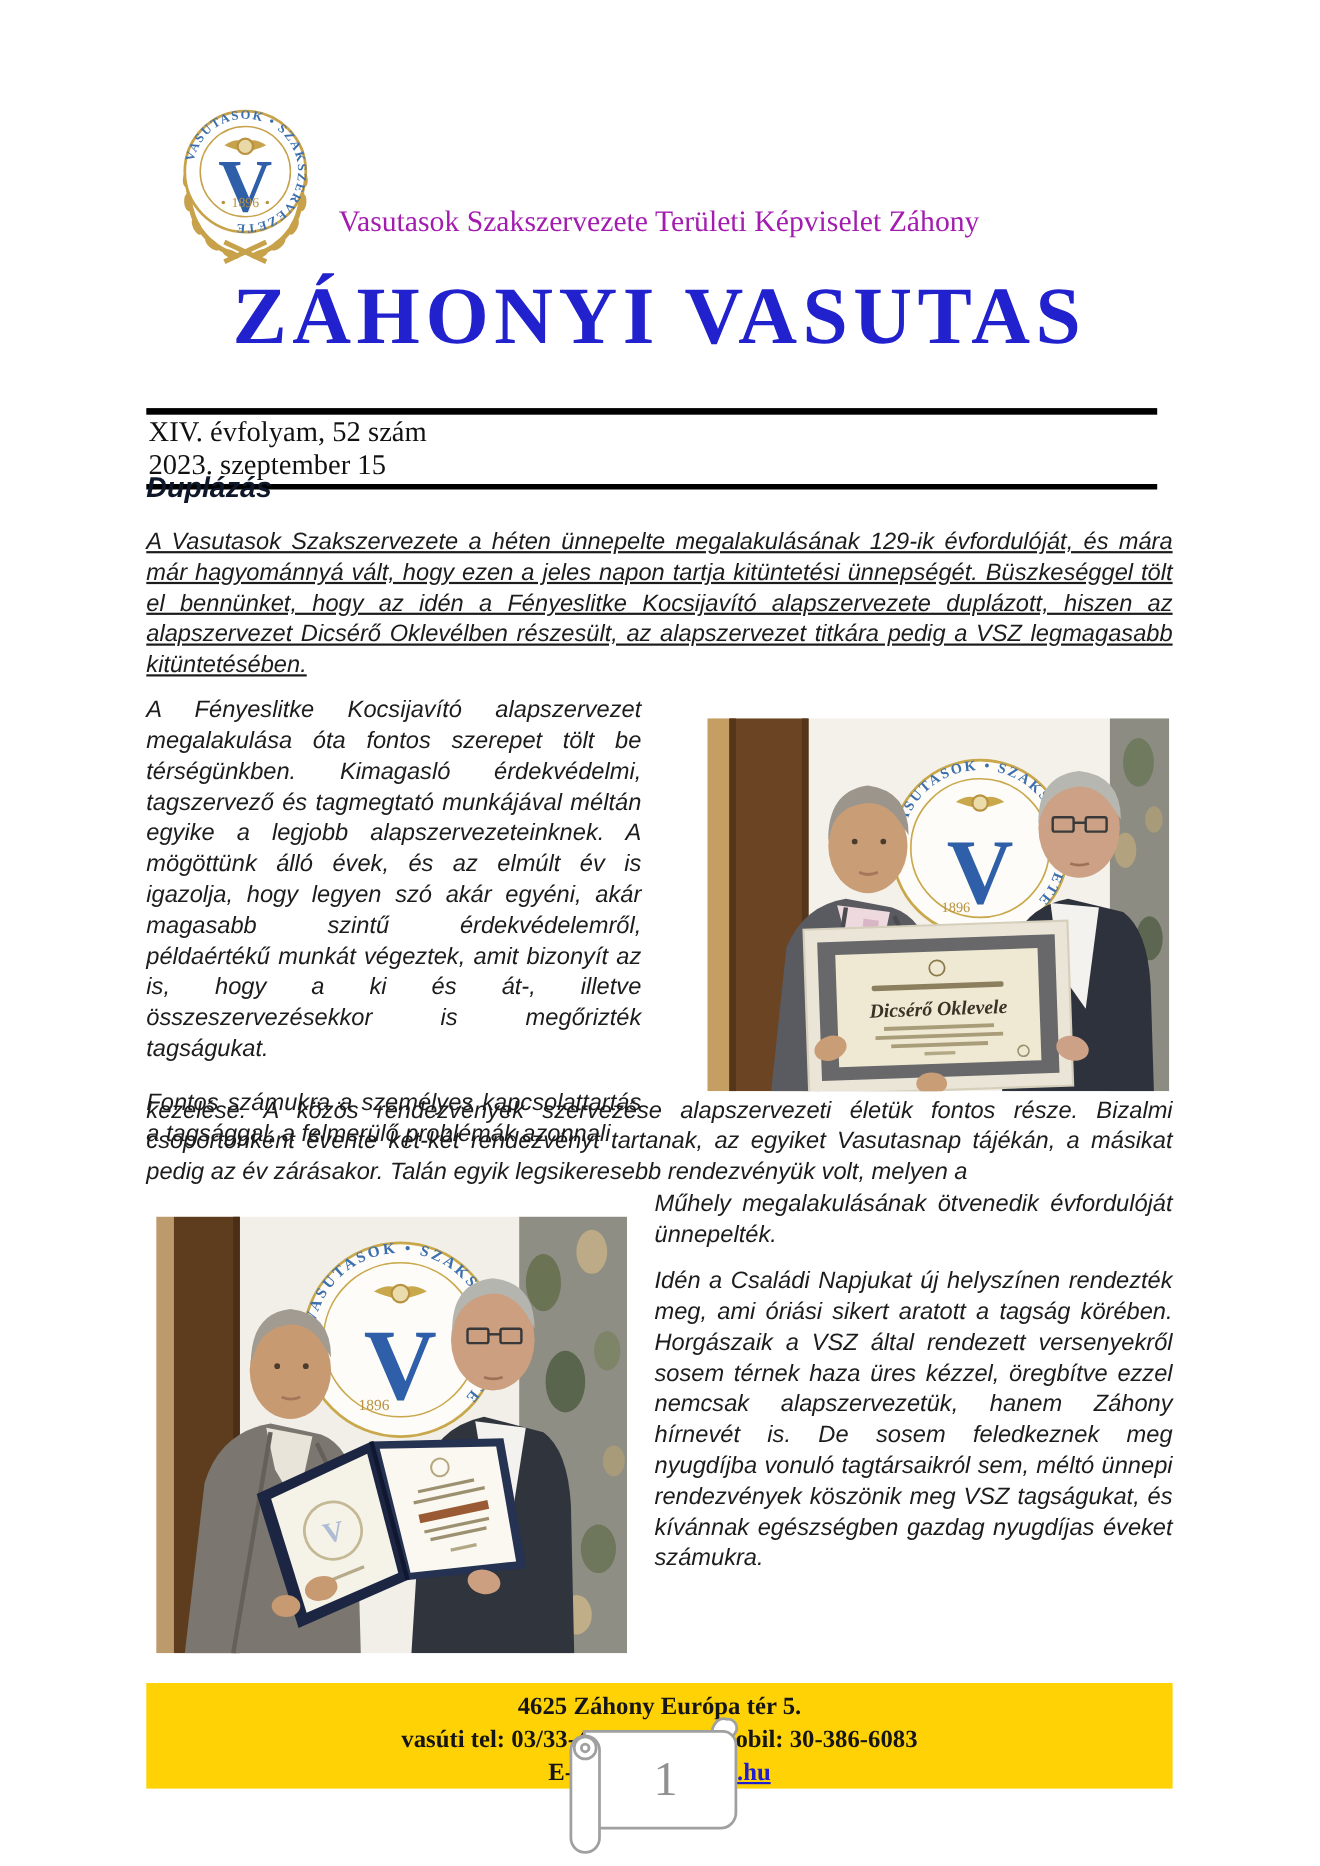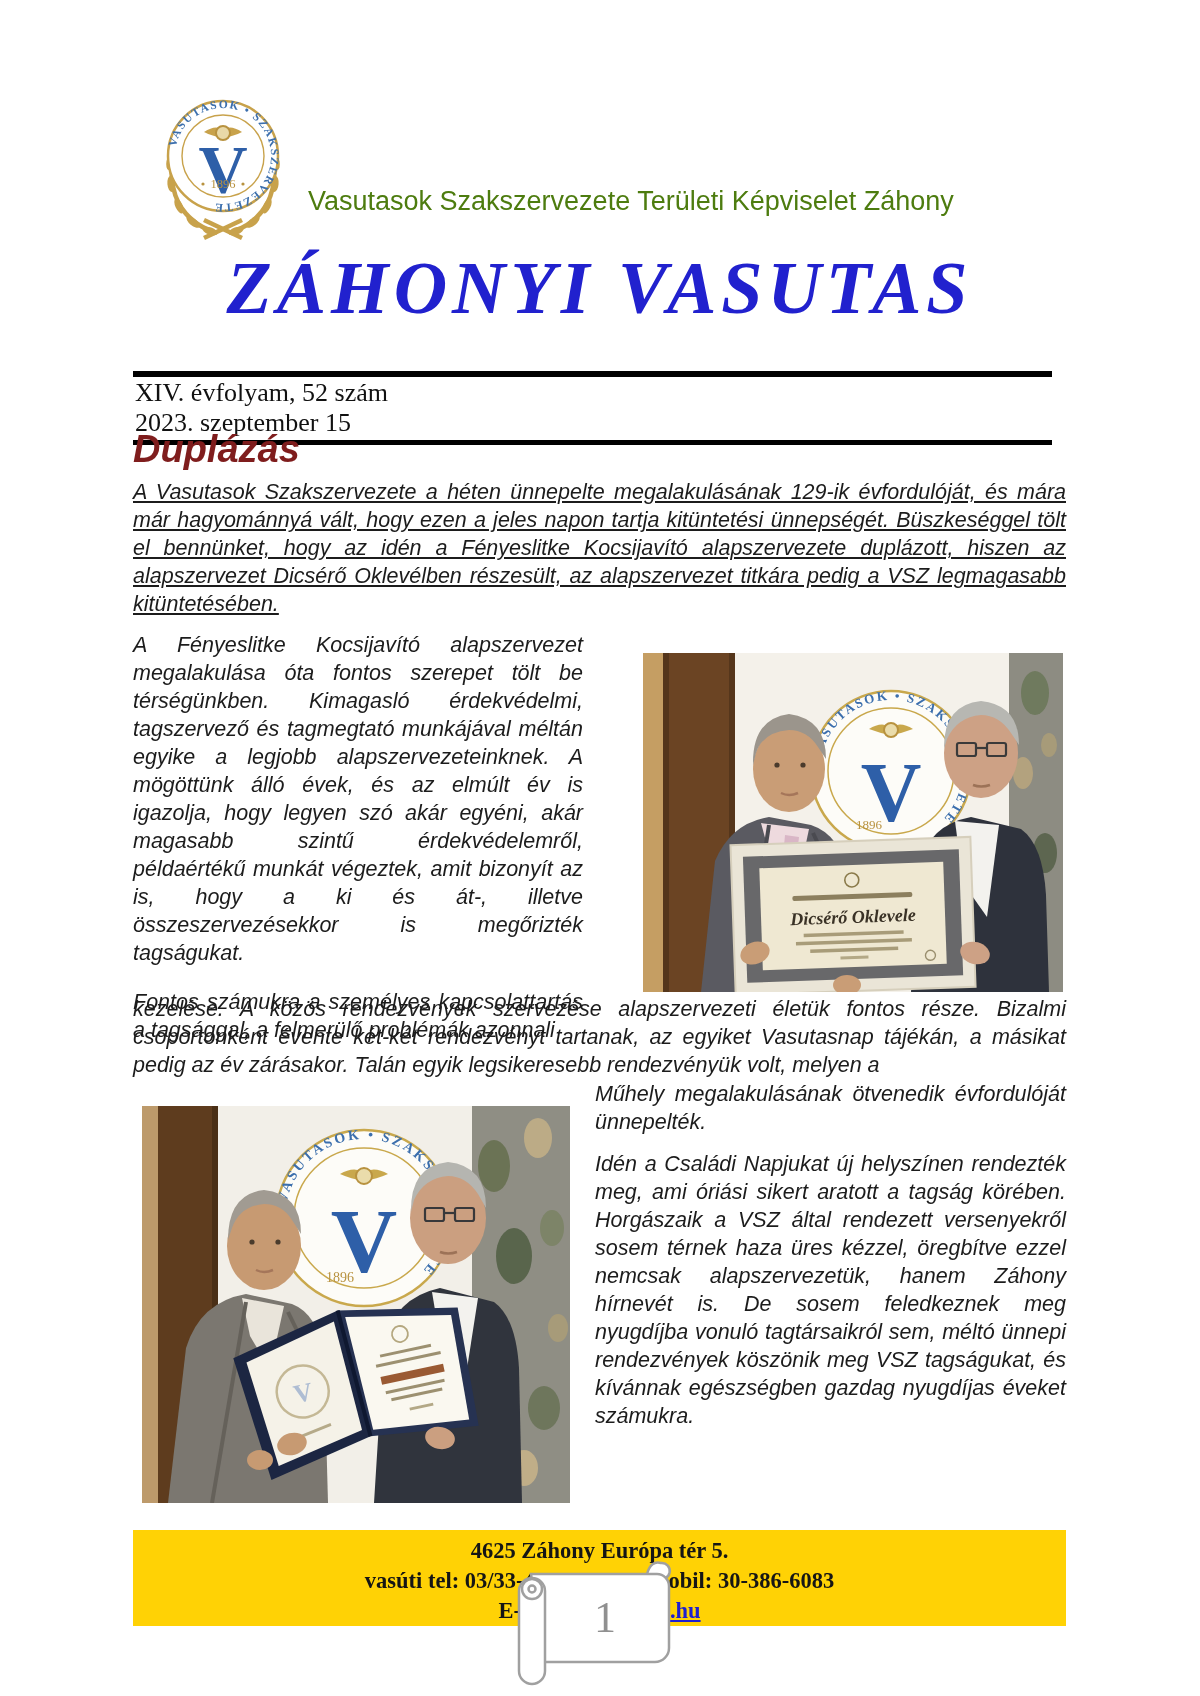--- a/index.html
+++ b/index.html
@@ -15,39 +15,39 @@
   *{margin:0;padding:0;box-sizing:border-box;}
   html,body{background:#fff;}
   .page{
     position:relative;width:1200px;height:1696px;background:#ffffff;
     font-family:"Liberation Serif",serif;color:var(--ink);overflow:hidden;
   }
   .abs{position:absolute;}
   
   .logo{left:146px;top:70px;width:154px;height:172px;}
   .org-line{
-    left:308px;top:186px;width:762px;font-size:27px;white-space:nowrap;color:#4d7c0f;
-    font-family:Liberation Sans, sans-serif;
+    left:308px;top:186px;width:762px;font-size:27px;white-space:nowrap;color:#a21caf;
+    font-family:Liberation Serif, serif;
   }
   .nl-title{
     left:133px;top:250px;width:933px;text-align:center;
-    font-family:"Liberation Serif",serif;font-style:italic;font-weight:bold;
+    font-family:"Liberation Serif",serif;font-weight:bold;
     font-size:74px;line-height:1.05;letter-spacing:5px;color:var(--title-blue);
     white-space:nowrap;
   }
   .issue-bar{
     left:133px;top:371px;width:919px;
     border-top:6px solid #000;border-bottom:5px solid #000;
     padding:1px 6px 2px 2px;display:flex;justify-content:space-between;
     font-size:26px;color:#111;flex-direction:column;
   }
   
   .headline{
     left:133px;top:428px;font-family:"Liberation Sans",sans-serif;
-    font-style:italic;font-weight:bold;font-size:38px;color:#7f1d1d;
+    font-style:italic;font-weight:bold;font-size:26px;color:#0f172a;
   }
   .body-txt{
     font-family:"Liberation Sans",sans-serif;font-style:italic;
     font-size:21.5px;line-height:28px;text-align:justify;color:#1c1c1c;
   }
   .p1 {left:133px;top:478px;width:933px;text-decoration:underline;}
   .p2 {left:133px;top:631px;width:450px;}
   .p3a{left:133px;top:988px;width:450px;}
   .p3b{left:133px;top:995px;width:933px;}
   .p3c{left:595px;top:1080px;width:471px;}

